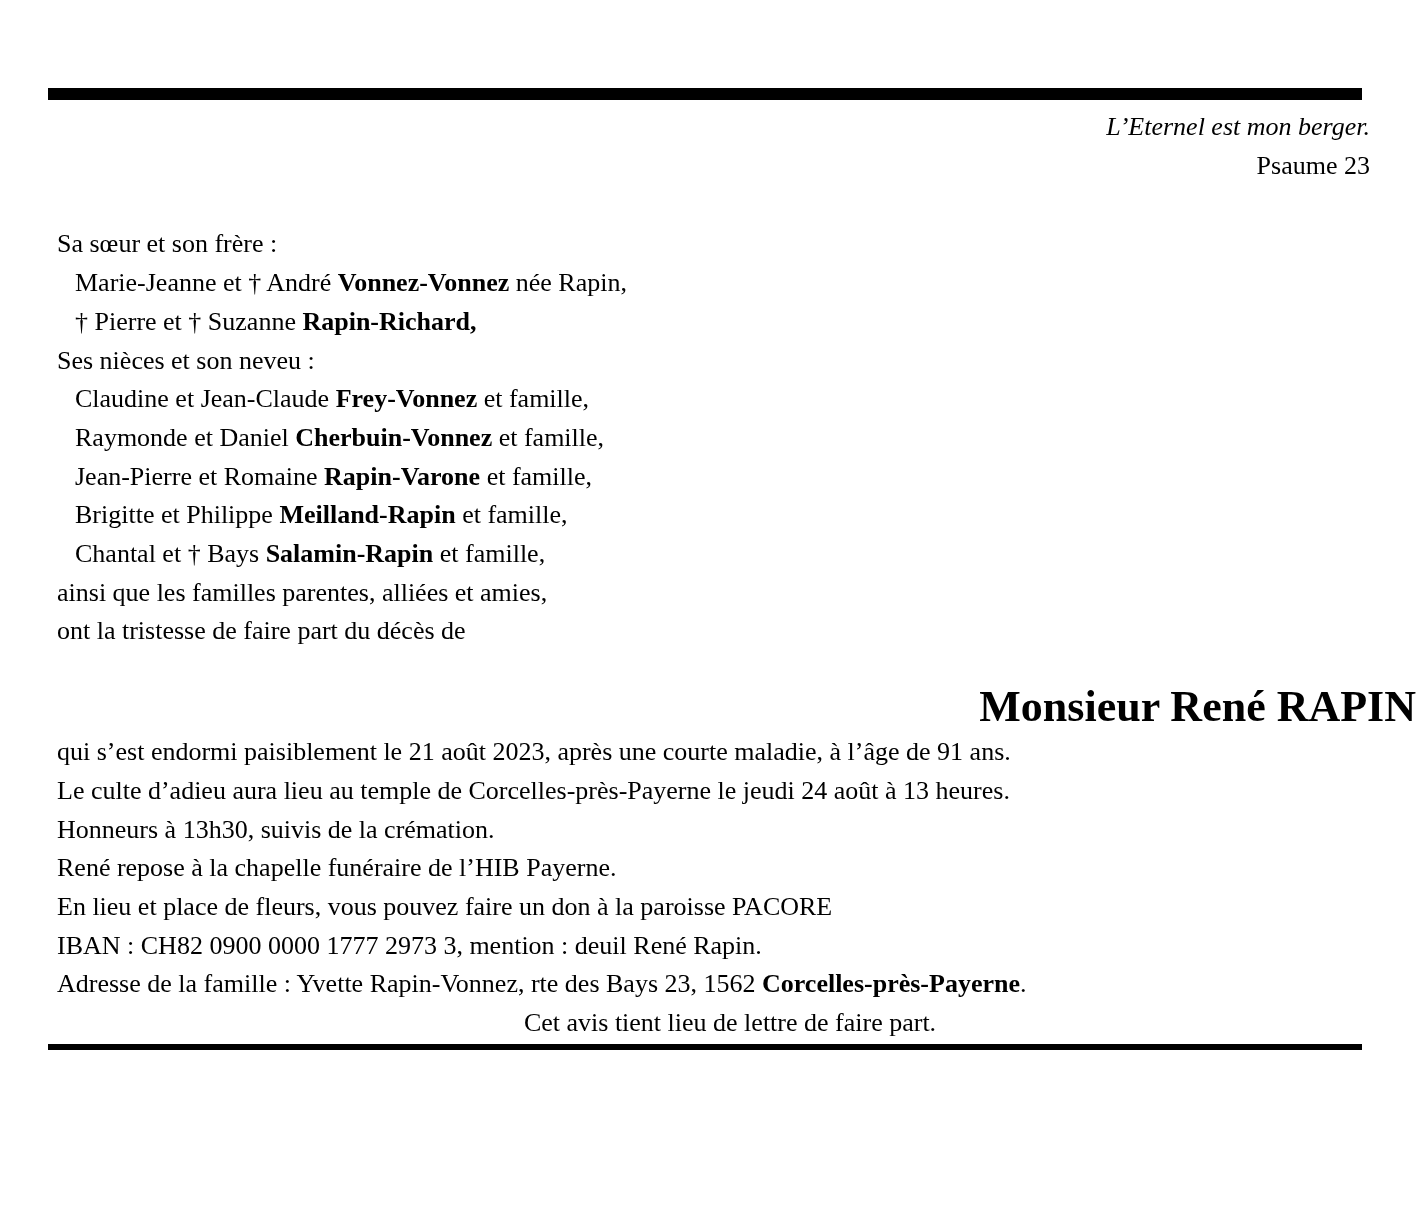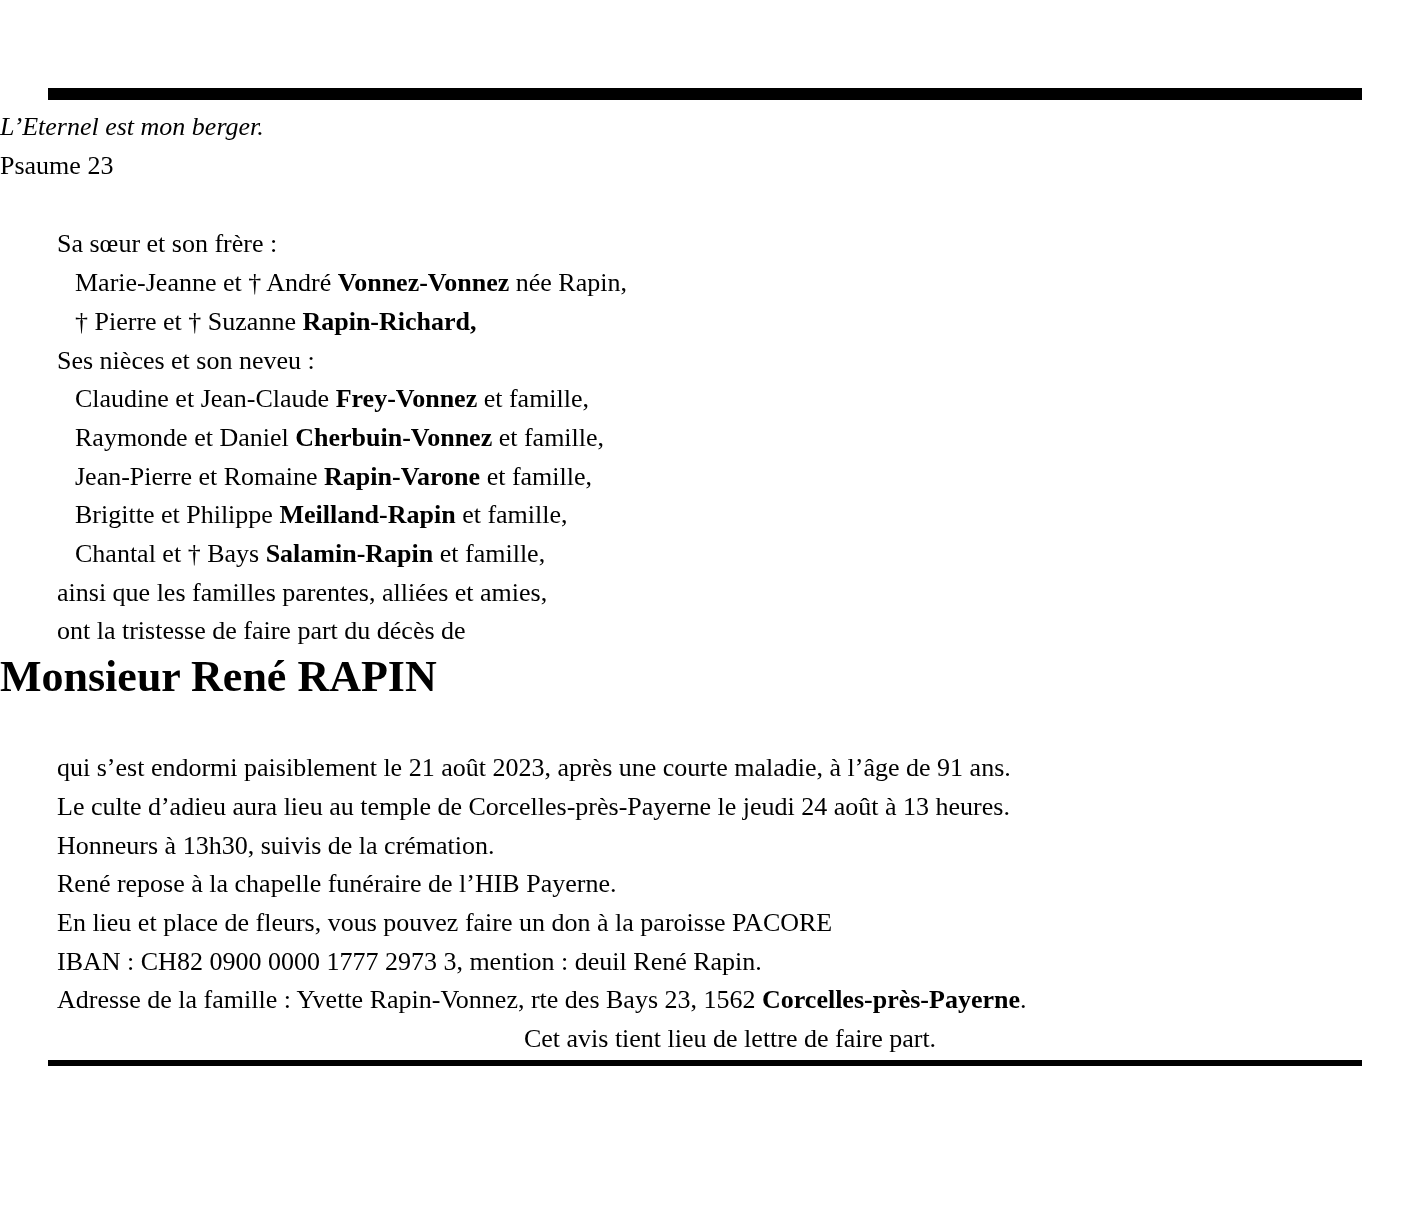--- a/index.html
+++ b/index.html
@@ -26,44 +26,45 @@
     margin-top: 88px;
     height: 12px;
   }
   .rule-bottom {
     margin-top: 1px;
     height: 6px;
   }
   .quote {
     margin-top: 8px;
     padding-right: 46px;
+    text-align: right;
     line-height: 38.7px;
   }
   .quote-italic {
     font-style: italic;
   }
   .family {
     margin-top: 40px;
     padding-left: 57px;
     line-height: 38.7px;
   }
   .family .line.indent {
     padding-left: 18px;
   }
   .b {
     font-weight: bold;
   }
   .title {
-    text-align: left;
+    margin-top: 30px;
+    text-align: right;
     font-size: 44px;
     font-weight: bold;
     line-height: 52px;
   }
   .bodytext {
-    margin-top: 46px;
     padding-left: 57px;
     line-height: 38.7px;
   }
   .closing {
     text-align: center;
     line-height: 38.7px;
     margin-left: 44px;
   }
 </style>
 </head>

